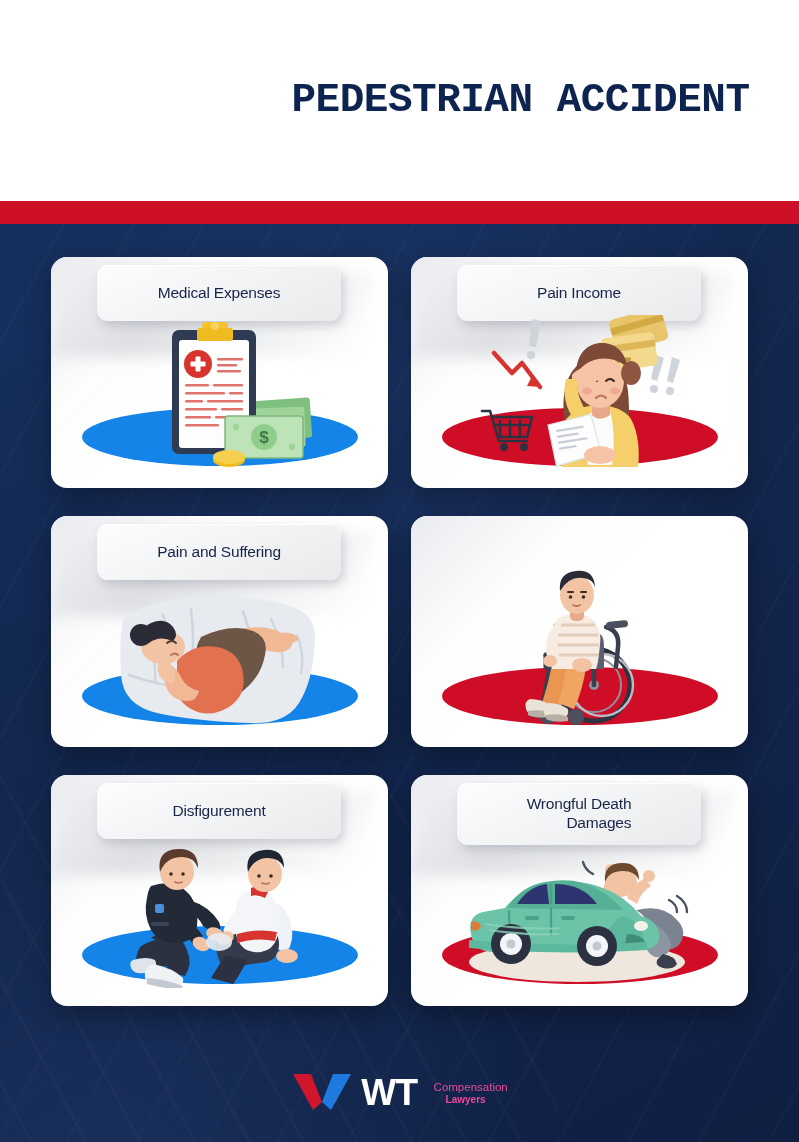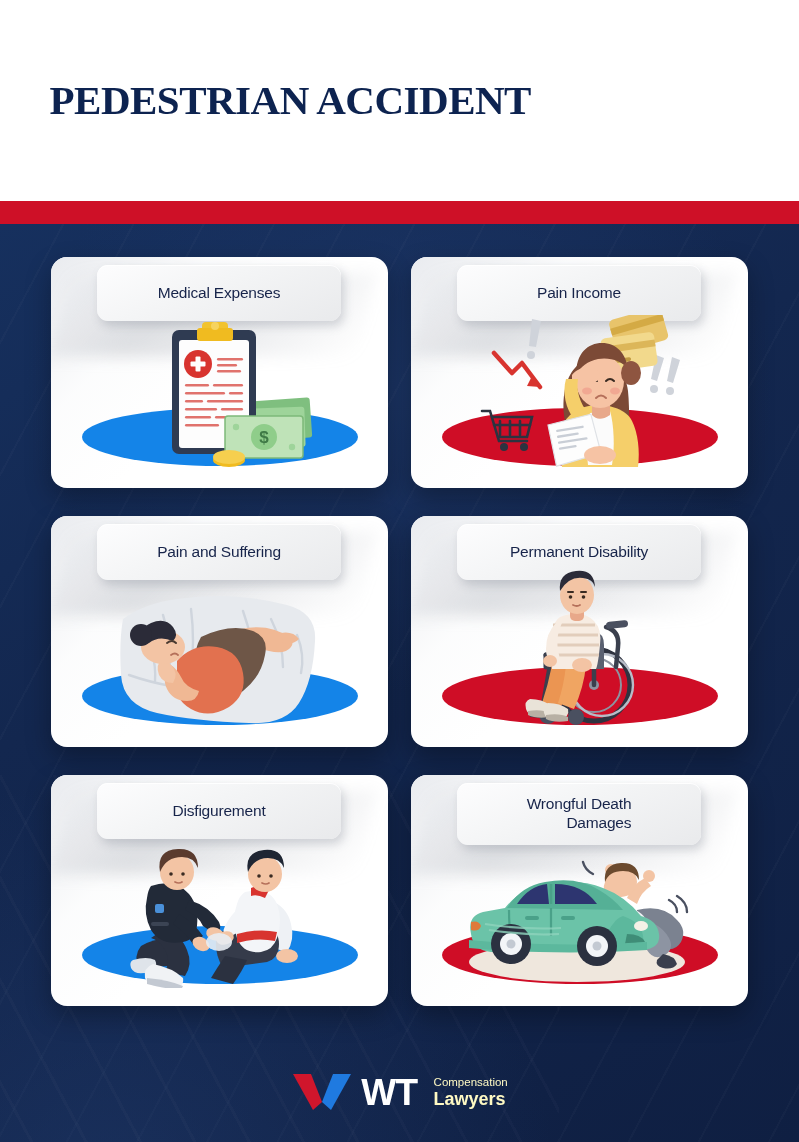--- a/index.html
+++ b/index.html
@@ -25,23 +25,23 @@
     left: 0; top: 0;
     width: 799px;
     height: 201px;
     background: #ffffff;
     display: flex;
     align-items: center;
     justify-content: center;
   }
   .header-title {
     width: 700px;
-    text-align: left;
+    text-align: right;
     color: #0d2350;
-    font-family: Liberation Serif, serif;
+    font-family: Liberation Mono, monospace;
     font-weight: bold;
     font-size: 41px;
     line-height: 1.18;
     letter-spacing: -0.5px;
     text-transform: uppercase;
   }
   .header-title .tl { display: block; white-space: nowrap; }
 
   .red-bar {
     position: absolute;
@@ -194,27 +194,27 @@
   .logo-mark { display: block; }
   .logo-wt {
     color: #ffffff;
     font-size: 37px;
     font-weight: bold;
     letter-spacing: -0.6px;
     line-height: 1;
     margin-left: -3px;
   }
   .logo-sub {
-    color: #fef9c3;
+    color: #ec4899;
     line-height: 1.12;
     margin-left: 5px;
     padding-top: 2px;
   }
   .logo-sub .l1 { display: block; font-size: 11.5px; font-weight: normal; }
-  .logo-sub .l2 { display: block; font-size: 18px; font-weight: bold; }
+  .logo-sub .l2 { display: block; font-size: 10px; font-weight: bold; margin-left: 12px; }
 </style>
 </head>
 <body>
 
 <div id="poster">
 
   <div class="header">
     <h1 class="header-title">
       <span class="tl">PEDESTRIAN ACCIDENT</span>
     </h1>
@@ -418,26 +418,20 @@
             <path d="M62 64 q5 -4 9 0" stroke="#4a3a30" stroke-width="2" fill="none" stroke-linecap="round"></path>
 
             <path d="M66 76 q4 -3 7 0" stroke="#b5705a" stroke-width="1.8" fill="none" stroke-linecap="round"></path>
           </svg>
         </div>
       </div>
     </div>
 
     <div class="card">
       <div class="card-sheen"></div>
-      <div class="banner-wrap">
-        <div class="banner-shadow"></div>
-        <div class="banner">
-          <span class="banner-label">Permanent Disability</span>
-        </div>
-      </div>
       <div class="stage">
         <div class="ellipse ellipse--red"></div>
         <div class="art">
           <svg width="180" height="160" viewBox="0 0 180 160">
 
             <circle cx="104" cy="116" r="36" fill="none" stroke="#2f3340" stroke-width="5"></circle>
             <circle cx="104" cy="116" r="27" fill="none" stroke="#8e93a0" stroke-width="2"></circle>
             <circle cx="104" cy="116" r="5" fill="#8e93a0"></circle>
 
             <circle cx="112" cy="116" r="31" fill="none" stroke="#b7bcc7" stroke-width="2.4"></circle>

